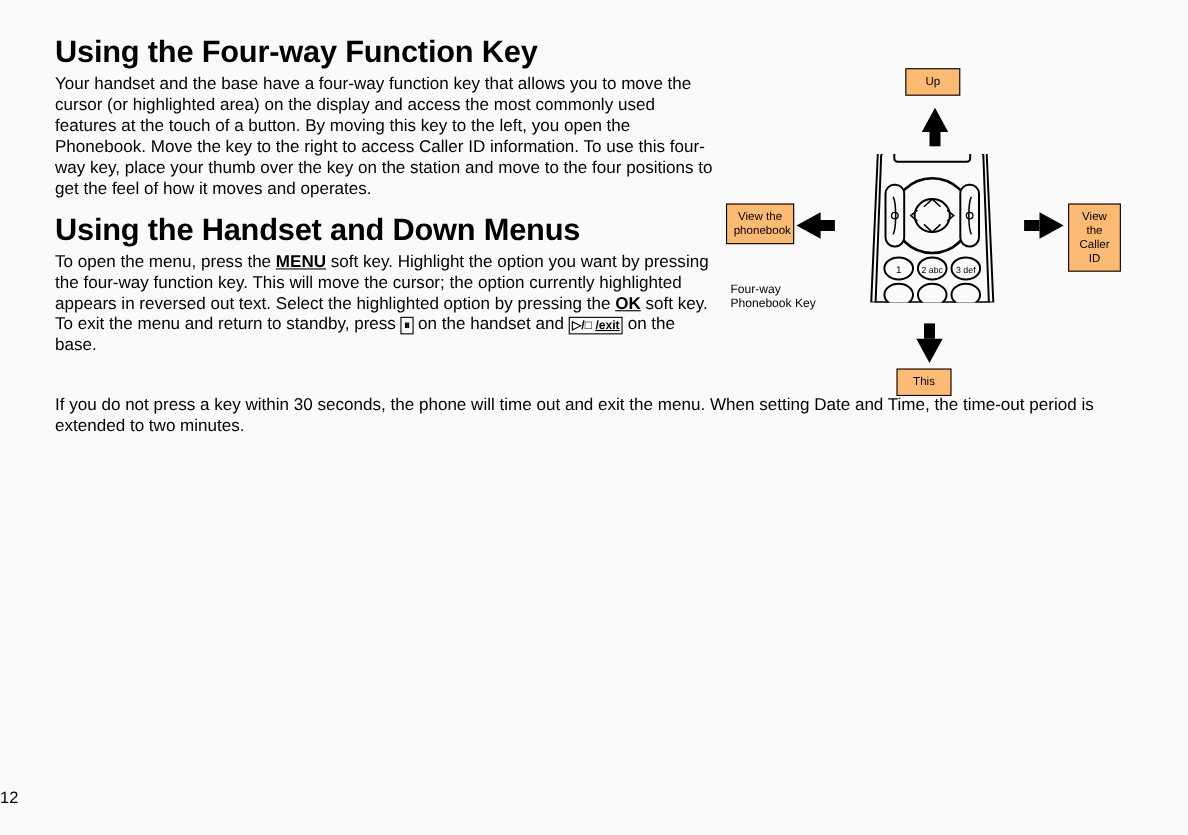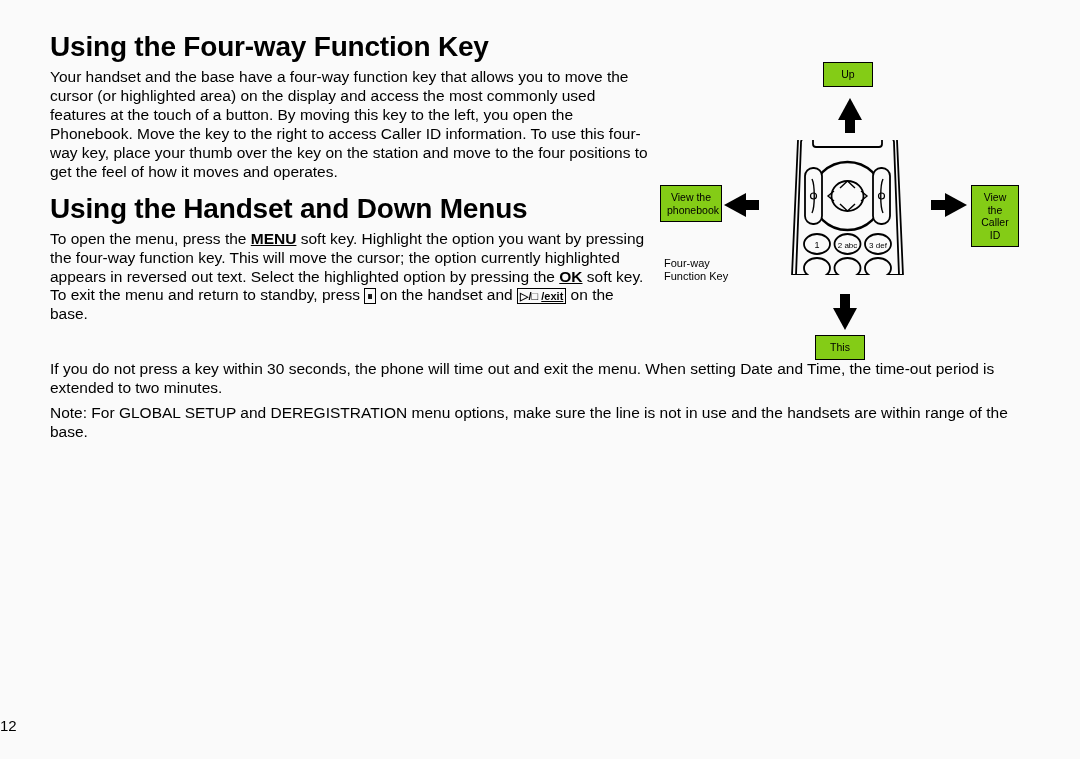--- a/index.html
+++ b/index.html
@@ -32,21 +32,21 @@
   .figwrap {
     position: relative;
     width: 370px;
     height: 300px;
   }
   .box {
     border: 1px solid #000;
     font-size: 10.5px;
     padding: 5px 6px;
     text-align: center;
-    background: #84cc16;
+    background: #fdba74;
     position: absolute;
     line-height: 1.2;
   }
   .box.up    { left: 163px; top: 2px;   width: 50px; }
   .box.down  { left: 155px; top: 275px; width: 50px; }
   .box.left  { left: 0;     top: 125px; width: 62px; }
   .box.right { left: 311px; top: 125px; width: 48px; }
   .caption {
     position: absolute;
     font-size: 11px;
@@ -137,21 +137,21 @@
       <div class="box left">View the phonebook</div>
       <div class="arrow left-ar"></div>
 
       <div class="box right">View the Caller ID</div>
       <div class="arrow right-ar"></div>
 
       <div class="box down">This</div>
       <div class="arrow down-ar"></div>
 
       <div class="caption" style="white-space:pre-line;">Four-way
-Function Key</div>
+Phonebook Key</div>
 
       <svg class="phone-svg" viewBox="0 0 165 135">
         <defs>
           <clipPath id="clip">
               <rect x="0" y="0" width="165" height="135"></rect>
             </clipPath>
         </defs>
         <g clip-path="url(#clip)" stroke="#000" fill="none" stroke-width="1.8">
           <path d="M33 0 C30 -20 135 -20 132 0 L138 135 L27 135 Z" fill="#fafafa"></path>
           <path d="M36 3 C34 -15 131 -15 129 3 L134 135 L31 135 Z"></path>
@@ -184,17 +184,16 @@
   <p>Your handset and the base have a four-way function key that allows you to move the cursor (or highlighted area) on the display and access the most commonly used features at the touch of a button. By moving this key to the left, you open the Phonebook. Move the key to the right to access Caller ID information. To use this four-way key, place your thumb over the key on the station and move to the four positions to get the feel of how it moves and operates.</p>
 
   <h2 class="section">Using the Handset and Down Menus</h2>
   <p>
     <span>To open the menu, press the </span><span class="b">MENU</span><span> soft key. Highlight the option you want by pressing the four-way function key. This will move the cursor; the option currently highlighted appears in reversed out text. Select the highlighted option by pressing the </span><span class="b">OK</span><span> soft key. To exit the menu and return to standby, press </span><span class="icon-inline">⏸</span><span> on the handset and </span><span class="icon-inline"><span>▷/□</span> <span class="b">/exit</span></span><span> on the base.</span>
   </p>
 
   <div class="clear"></div>
 
   <p>If you do not press a key within 30 seconds, the phone will time out and exit the menu. When setting Date and Time, the time-out period is extended to two minutes.</p>
-  <p style="margin-top:6px;">Note: For GLOBAL SETUP and DEREGISTRATION menu options, make sure the line is not in use and the handsets are within range of the base.</p>
 
 </div>
 
 <div class="pagenum">12</div>
 
 </body></html>

